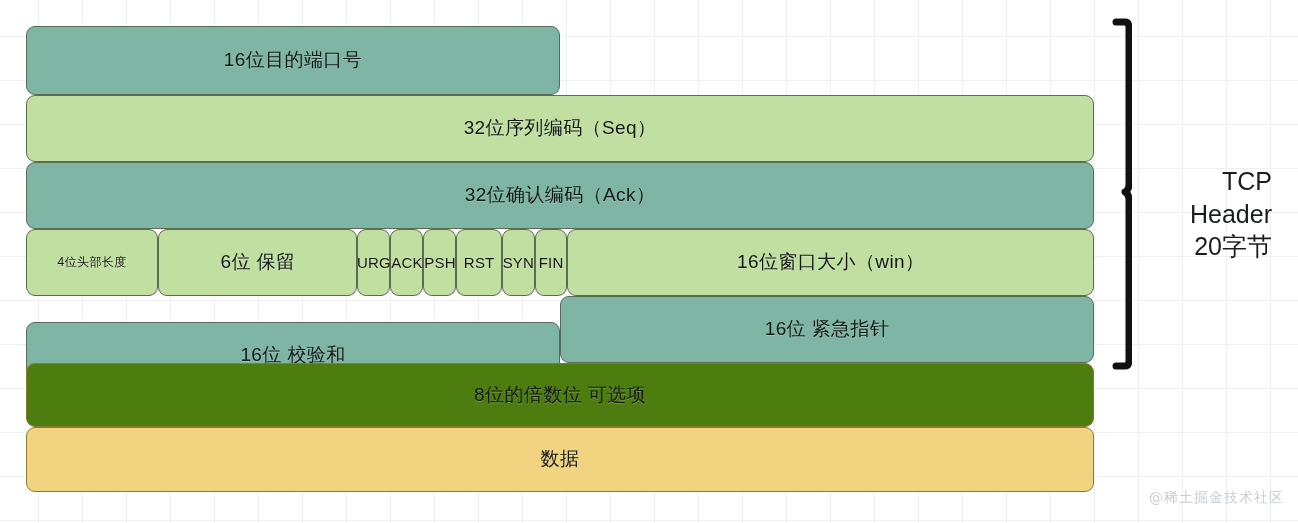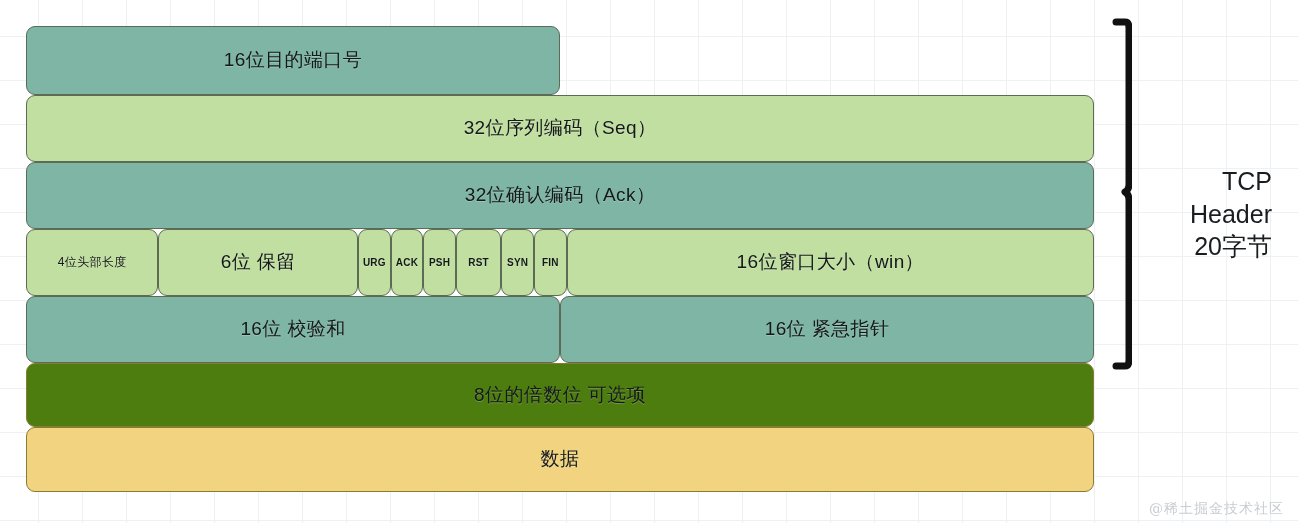--- a/index.html
+++ b/index.html
@@ -61,21 +61,21 @@
     text-shadow: 0 1px 0 rgba(255,255,255,0.22);
   }
 
   .teal   { background: #7fb5a4; }
   .green  { background: #c2dfa2; }
   .lemon  { background: #4d7c0f; border-color: #8a7b33; }
   .gold   { background: #f2d480; border-color: #8a7b33; }
 
   .t-cjk   { font-size: 19px; font-weight: 400; }
   .t-cjk-s { font-size: 12px; font-weight: 400; }
-  .t-flag  { font-size: 10px; font-weight: 700; letter-spacing: 0.2px; }
+  .t-flag  { font-size: 15px; font-weight: 400; letter-spacing: 0.2px; }
 
   
   #brace {
     position: absolute;
     left: 1106px;
     top: 18px;
     width: 26px;
     height: 352px;
   }
   #brace svg { display: block; }
@@ -89,21 +89,21 @@
     line-height: 1.3;
     color: #1a1d1f;
     text-align: right;
     white-space: pre-line;
   }
 
   
   #watermark {
     position: absolute;
     right: 14px;
-    bottom: 5px;
+    bottom: 16px;
     font-size: 14px;
     color: #c8cdd2;
     letter-spacing: 1px;
     font-family: "DejaVu Serif", "Liberation Serif", serif;
   }
 </style>
 </head>
 <body>
 
 <div id="canvas"></div>
@@ -128,21 +128,21 @@
     <div class="cell green t-flag" style="width:33px;height:67px;">URG</div>
     <div class="cell green t-flag" style="width:33px;height:67px;">ACK</div>
     <div class="cell green t-flag" style="width:33px;height:67px;">PSH</div>
     <div class="cell green t-flag" style="width:46px;height:67px;">RST</div>
     <div class="cell green t-flag" style="width:33px;height:67px;">SYN</div>
     <div class="cell green t-flag" style="width:33px;height:67px;">FIN</div>
     <div class="cell green t-cjk" style="width:534px;height:67px;">16位窗口大小（win）</div>
   </div>
 
   <div class="row" style="top:270px;height:67px;">
-    <div class="cell teal t-cjk" style="width:534px;height:67px;">16位 校验和</div>
+    <div class="cell teal t-cjk" style="width:534px;height:67px;margin-top:26px;">16位 校验和</div>
     <div class="cell teal t-cjk" style="width:534px;height:67px;">16位 紧急指针</div>
   </div>
 
   <div class="row" style="top:337px;height:64px;">
     <div class="cell lemon t-cjk" style="width:1068px;height:64px;">8位的倍数位 可选项</div>
   </div>
 
   <div class="row" style="top:401px;height:65px;">
     <div class="cell gold t-cjk" style="width:1068px;height:65px;">数据</div>
   </div>

